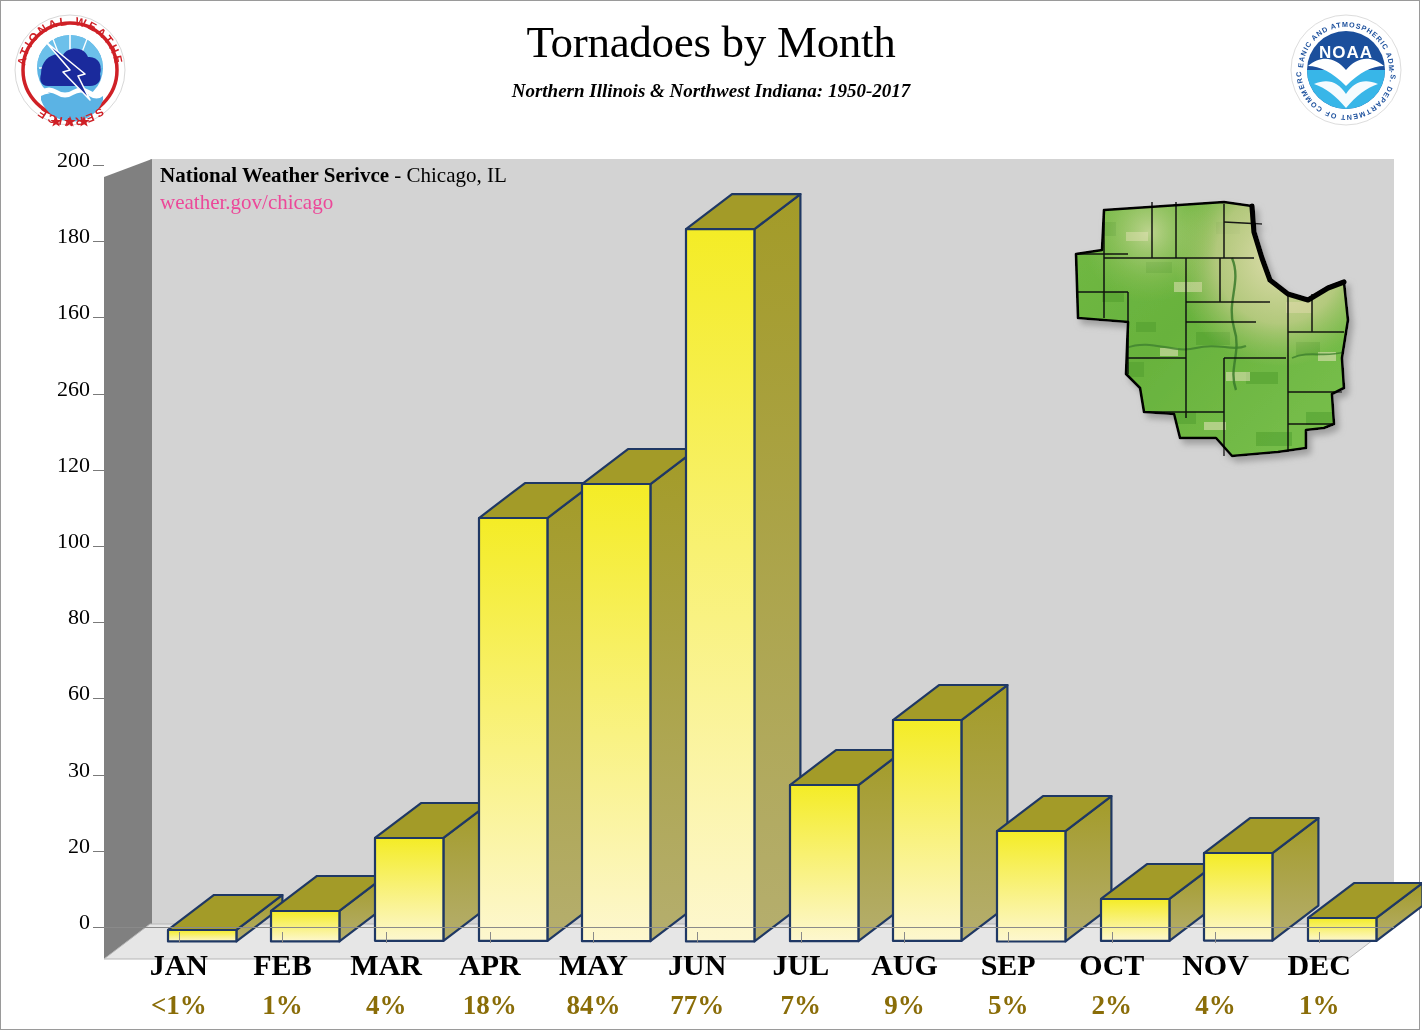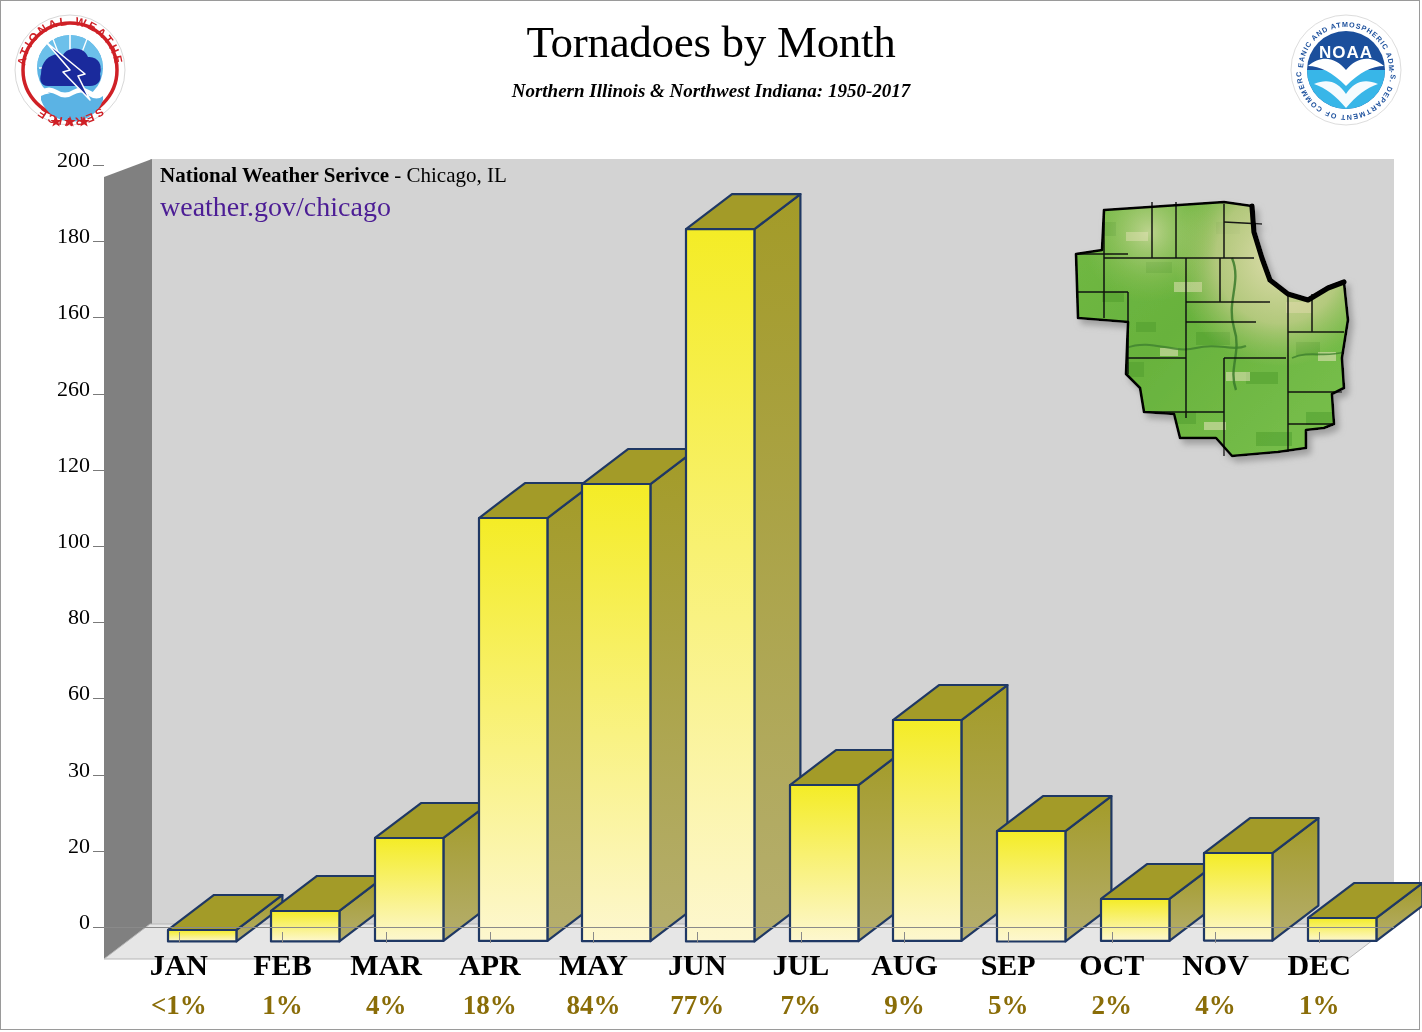--- a/index.html
+++ b/index.html
@@ -204,22 +204,22 @@
     width: 500px;
   }
   .anno-line1 {
     font-size: 21px;
     color: #000000;
     line-height: 1.28;
     font-family: "Liberation Serif", "DejaVu Serif", serif;
   }
   .anno-line1 b { font-weight: bold; }
   .anno-line2 {
-    font-size: 28px;
-    color: #4c1d95;
+    font-size: 21px;
+    color: #ec4899;
     line-height: 1.28;
     font-family: "Liberation Serif", "DejaVu Serif", serif;
   }
 
   
   .inset-map {
     position: absolute;
     left: 1056px;
     top: 148px;
     width: 310px;

